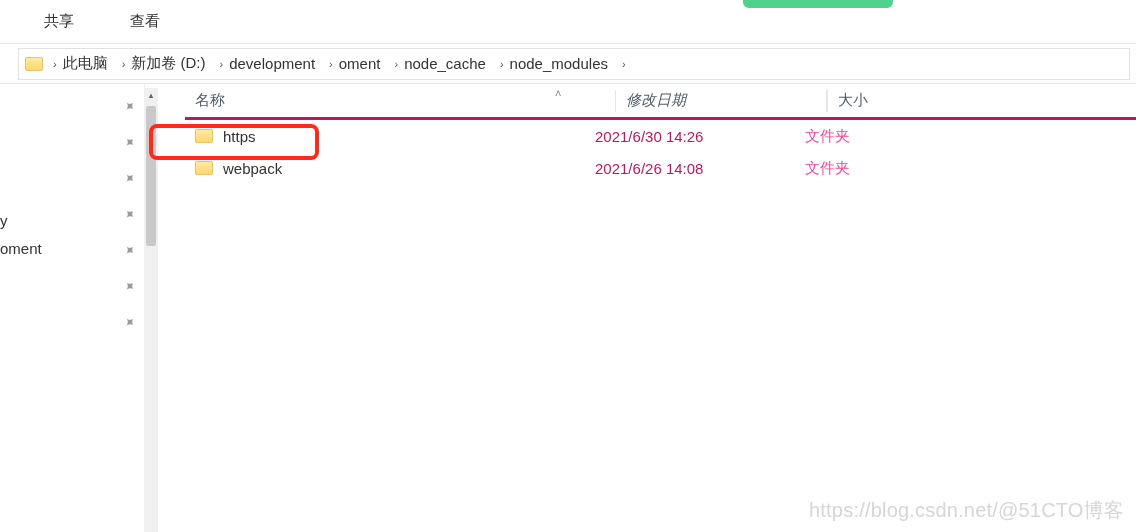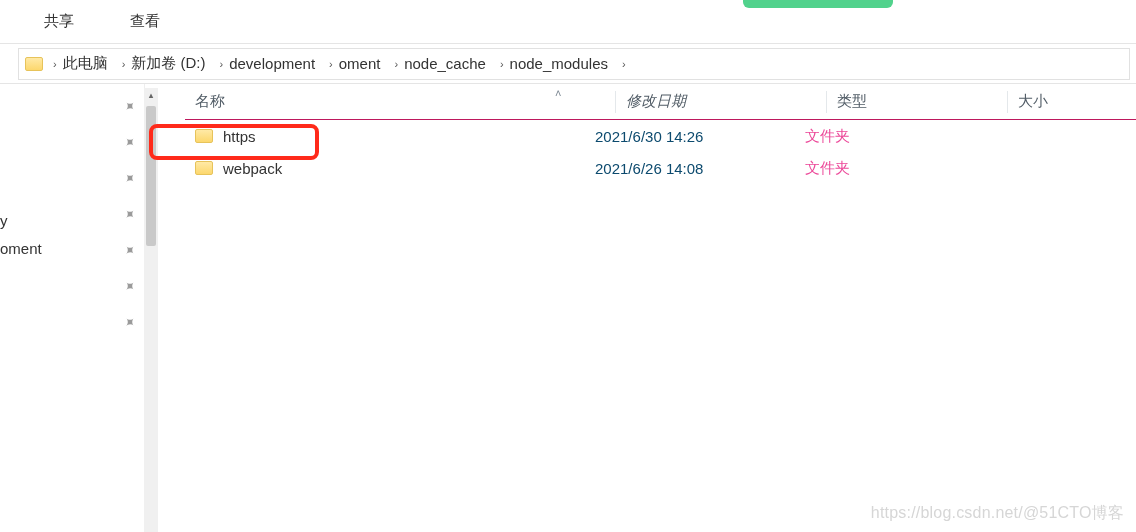--- a/index.html
+++ b/index.html
@@ -134,21 +134,21 @@
   .content {
     flex: 1;
     padding-left: 40px;
     position: relative;
   }
   .headers {
     display: flex;
     height: 36px;
     align-items: center;
     color: #515c66;
-    border-bottom: 1px solid #be185d;
+    border-bottom: 3px solid #be185d;
   }
   .col-name { width: 430px; padding-left: 10px; display:flex; align-items:center; gap:6px;}
   .col-date { width: 210px; font-style: italic; }
   .col-type { width: 180px; }
   .col-size { flex: 1; }
   .col-sep {
     width: 1px;
     height: 22px;
     background: #e4e8eb;
   }
@@ -164,36 +164,36 @@
     display: flex;
     height: 32px;
     align-items: center;
     color: #333;
   }
   .row .icon {
     margin-left: 10px;
     margin-right: 10px;
   }
   .row .name { width: 410px; display:flex; align-items:center; }
-  .row .date { width: 210px; color: #0c4a6e; }
+  .row .date { width: 210px; color: #be185d; }
   .row .type { width: 180px; color: #ec4899; }
 
   .highlight-box {
     position: absolute;
     border: 4px solid #ff2a1a;
     border-radius: 8px;
     pointer-events: none;
   }
 
   .watermark {
     position: absolute;
     right: 12px;
     bottom: 8px;
     color: #d6d6d6;
-    font-size: 16px;
+    font-size: 20px;
     letter-spacing: .2px;
   }
 </style>
 </head>
 <body>
 
 <div class="green-btn"></div>
 
 <div class="ribbon">
   <div class="tab">共享</div>
@@ -269,21 +269,20 @@
 
   <div class="content">
     <span class="sort-arrow">˄</span>
     <div class="headers">
       <div class="col-name">
           <span>名称</span>
         </div>
       <div class="col-sep"></div>
       <div class="col-date"><span style="padding-left:10px">修改日期</span></div>
       <div class="col-sep"></div>
-      <div class="col-type"><span style="padding-left:10px">类型</span></div>
       <div class="col-sep"></div>
       <div class="col-size"><span style="padding-left:10px">大小</span></div>
     </div>
 
     <div class="row">
       <div class="name">
         <span class="folder-icon icon"></span>
         <span>https</span>
       </div>
       <div class="date">2021/6/30 14:26</div>

